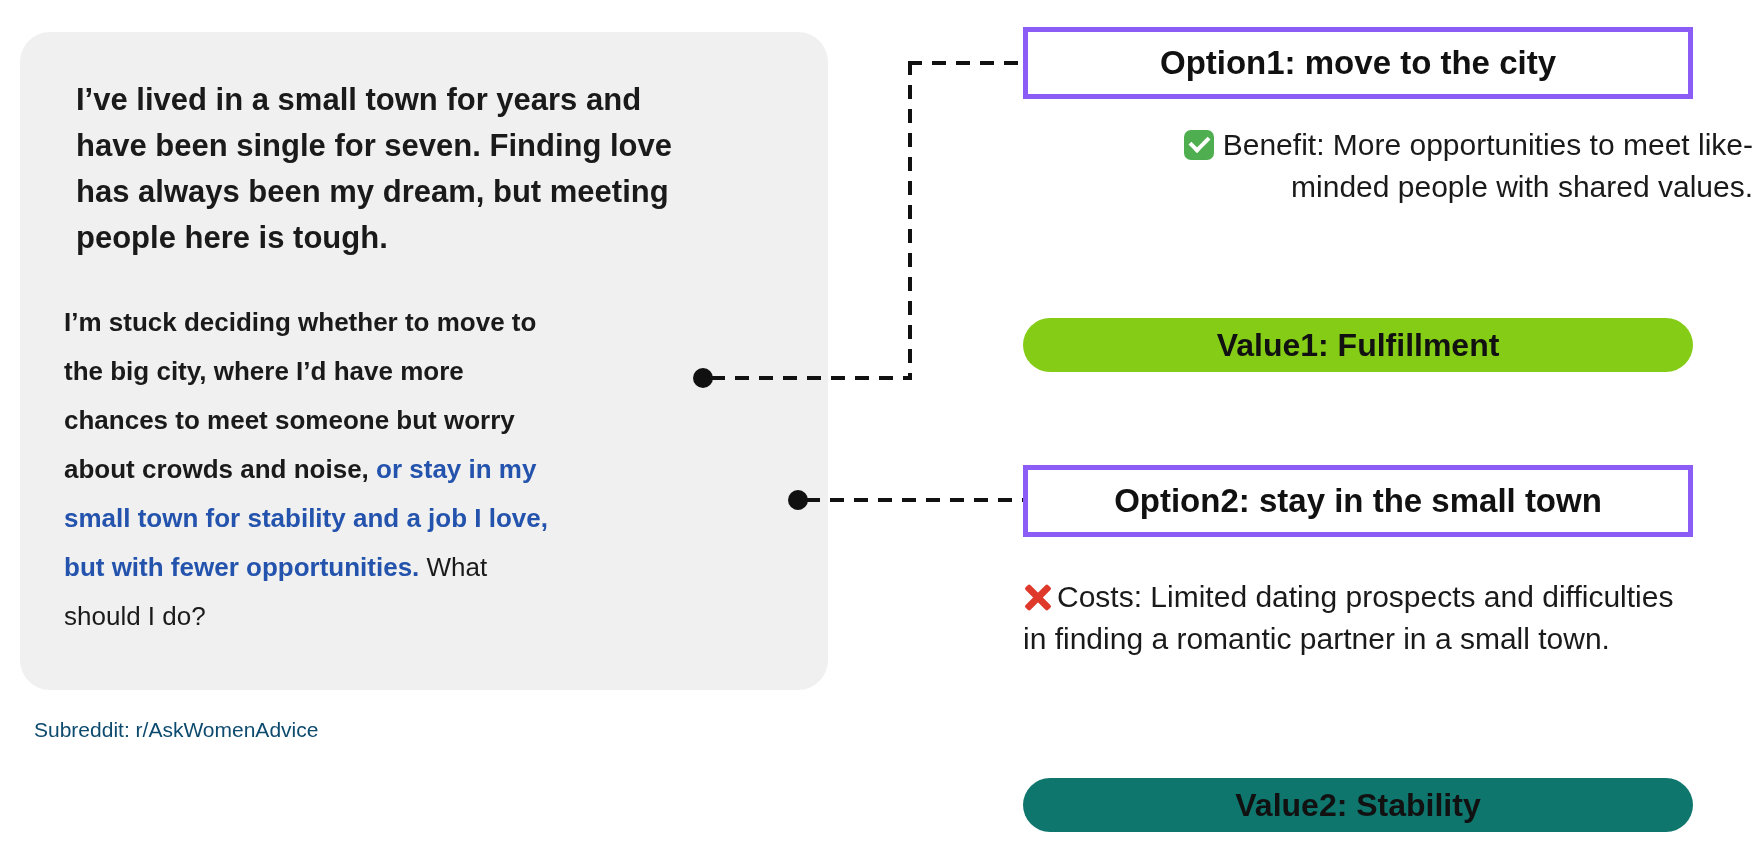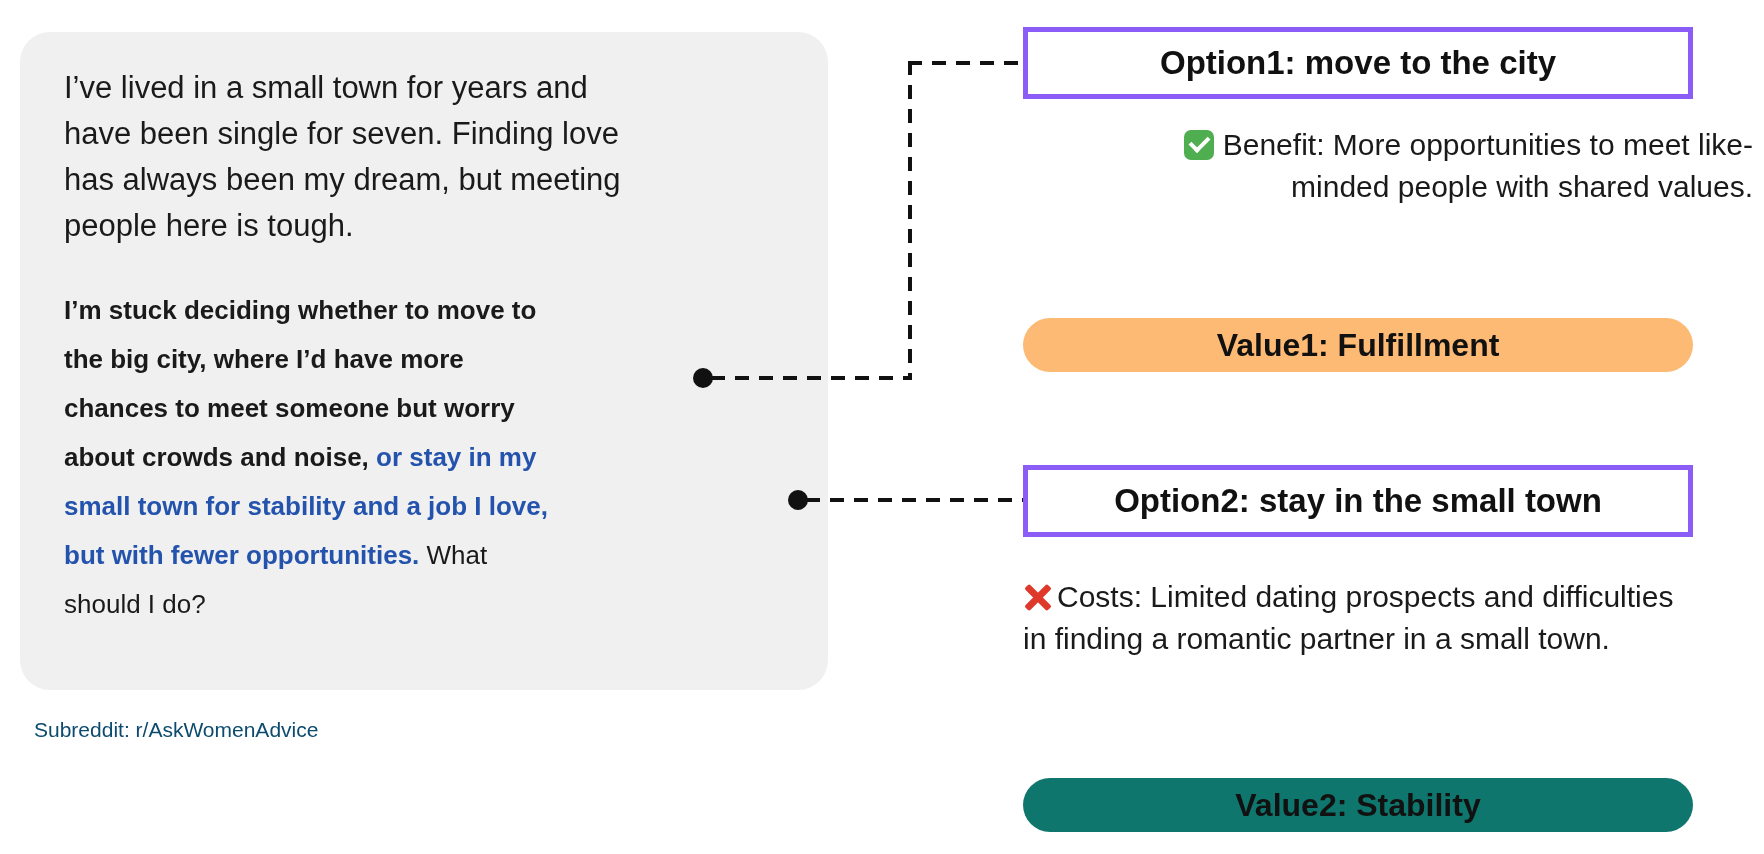--- a/index.html
+++ b/index.html
@@ -7,21 +7,21 @@
     position:relative; width:1764px; height:854px; overflow:hidden;
     background:#ffffff; font-family:"Liberation Sans", sans-serif; color:#1a1a1a;
   }
 
   
   .post-card {
     position:absolute; left:20px; top:32px; width:808px; height:658px;
     background:#f0f0f0; border-radius:30px; box-sizing:border-box;
     padding:33px 18px 0 44px;
   }
-  .p-intro  { margin:0; font-size:31px; line-height:46px; white-space:pre-line; }
+  .p-intro  { margin:12px; font-size:31px; line-height:46px; white-space:pre-line;font-weight:bold; }
   .p-decision { margin:37px 0 0 0; font-size:26px; line-height:49px; white-space:pre-line; font-weight:bold; }
   .run-highlight { color:#2353ad; font-weight:bold; }
   .run-tail { font-weight:normal; }
   .caption { position:absolute; left:34px; top:718px; font-size:21px; color:#0c4a6e; }
 
   
   .dot { position:absolute; width:20px; height:20px; border-radius:50%; background:#111111; }
   .dash-h { position:absolute; height:4px;
     background:repeating-linear-gradient(to right,#111111 0 14px,transparent 14px 24px); }
   .dash-v { position:absolute; width:4px;
@@ -92,21 +92,21 @@
   <div class="dash-h c1-h2"></div>
 
   <div class="dot c2-dot"></div>
   <div class="dash-h c2-h"></div>
 
   <div class="opt-box opt1">Option1: move to the city</div>
   <div class="bc-block bc1">
     <p class="bc-line"><span class="icon check"></span><span class="bc-text">Benefit: More opportunities to meet like-
 minded people with shared values.</span></p>
   </div>
-  <div class="pill pill1" style="background:#fdba74">Value1: Fulfillment</div>
+  <div class="pill pill1" style="background:#84cc16">Value1: Fulfillment</div>
 
   <div class="opt-box opt2">Option2: stay in the small town</div>
   <div class="bc-block bc2">
     <p class="bc-line"><span class="icon cross"></span><span class="bc-text">Costs: Limited dating prospects and difficulties
 in finding a romantic partner in a small town.</span></p>
   </div>
   <div class="pill pill2" style="background:#0f766e">Value2: Stability</div>
 
 </div>
 

